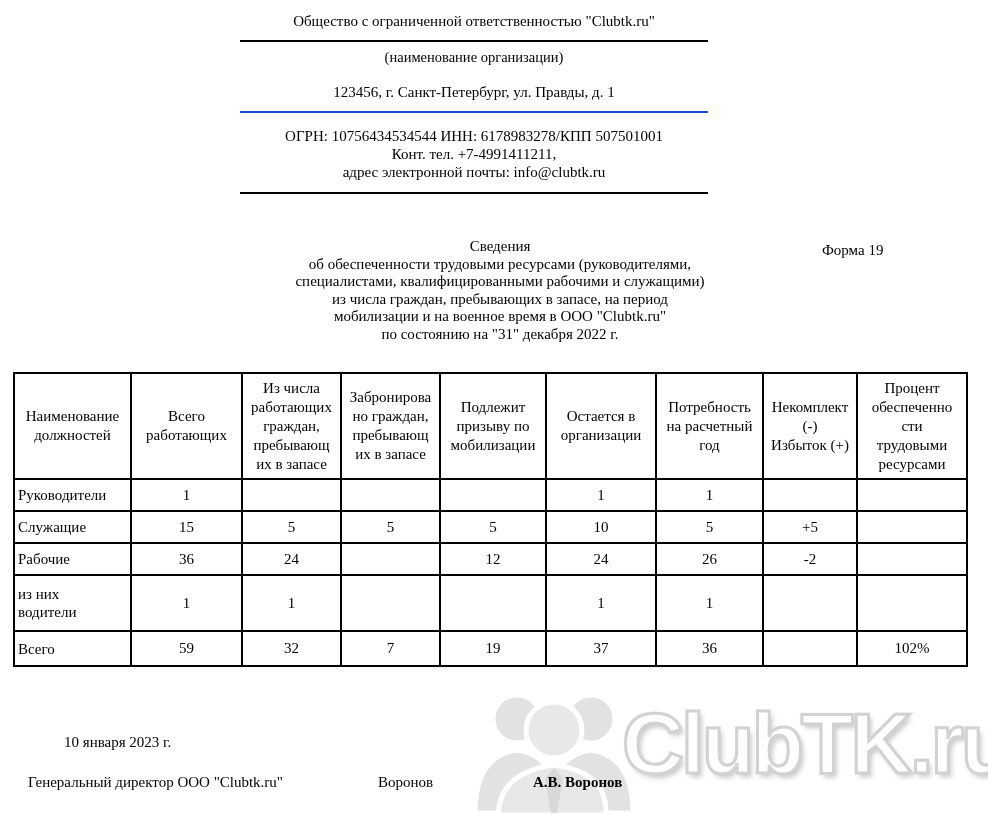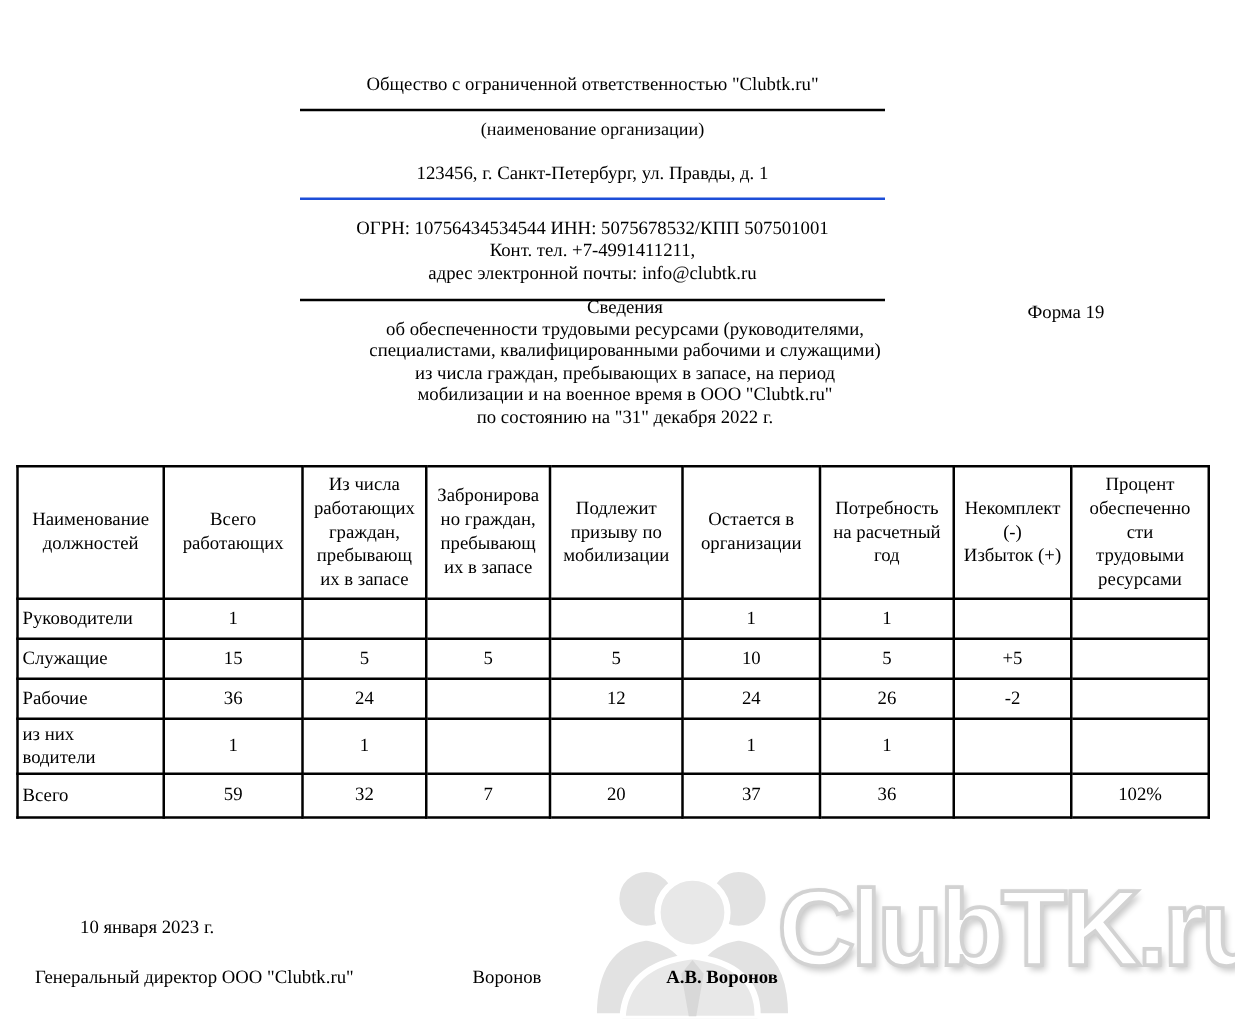--- a/index.html
+++ b/index.html
@@ -11,21 +11,21 @@
     position: relative;
     overflow: hidden;
   }
   .page { position: absolute; inset: 0; }
 
   
   .org-header {
     position: absolute; left: 240px; top: 12px; width: 468px;
     text-align: center; font-size: 15px; line-height: 19px; z-index: 2;
   }
-  .org-name   { padding-bottom: 9px; border-bottom: 2px solid #000; margin-top: 47px; }
+  .org-name   { padding-bottom: 9px; border-bottom: 2px solid #000; }
   .caption    { font-size: 14.5px; padding-top: 6px; }
   .org-address{ margin-top: 16px; padding-bottom: 9px; border-bottom: 2px solid #1d4ed8; }
   .org-contacts { margin-top: 14px; line-height: 18px; padding-bottom: 11px; border-bottom: 2px solid #000; }
 
   
   .form-label { position: absolute; left: 822px; top: 230px; font-size: 15px; z-index: 2; margin-top: 12px; }
   .doc-title  {
     position: absolute; left: 250px; top: 238px; width: 500px;
     text-align: center; font-size: 15px; line-height: 17.5px;
     white-space: pre-line; z-index: 2;
@@ -42,21 +42,21 @@
     font-weight: normal;
     vertical-align: middle;
     padding: 2px 3px;
     overflow: hidden;
   }
   table.staffing th { text-align: center; line-height: 19px; white-space: pre-line; }
   td.cell-label { text-align: left; padding-left: 6px; white-space: pre-line; line-height: 18px; }
   td.cell-num   { text-align: center; }
   tr.h-header { height: 106px; }
   tr.h-std    { height: 32px; }
-  tr.h-tall   { height: 44px; }
+  tr.h-tall   { height: 56px; }
   tr.h-total  { height: 35px; }
 
   
   .doc-date   { position: absolute; left: 64px;  top: 734px; font-size: 15px; z-index: 2; }
   .sig-title  { position: absolute; left: 28px;  top: 774px; font-size: 15px; z-index: 2; }
   .sig-sign   { position: absolute; left: 378px; top: 774px; font-size: 15px; z-index: 2; }
   .sig-name   { position: absolute; left: 533px; top: 774px; font-size: 15px; z-index: 2; font-weight: bold; }
 
   
   .watermark { position: absolute; left: 470px; top: 686px; width: 520px; height: 129px; z-index: 1; }
@@ -90,21 +90,21 @@
       <path d="M84,82 L75,93 L81,127 L87,127 L93,93 Z" fill="#d8d8d8"></path>
     </svg>
     <div class="wm-text">ClubTK.ru</div>
   </div>
 
   <div class="org-header">
     <div class="org-name">Общество с ограниченной ответственностью "Clubtk.ru"</div>
     <div class="caption">(наименование организации)</div>
     <div class="org-address">123456, г. Санкт-Петербург, ул. Правды, д. 1</div>
     <div class="org-contacts">
-      <div>ОГРН: 10756434534544 ИНН: 5075678532/КПП 507501001</div>
+      <div>ОГРН: 10756434534544 ИНН: 6178983278/КПП 507501001</div>
       <div>Конт. тел. +7-4991411211,</div>
       <div>адрес электронной почты: info@clubtk.ru</div>
     </div>
   </div>
 
   <div class="form-label">Форма 19</div>
 
   <div class="doc-title">Сведения
 об обеспеченности трудовыми ресурсами (руководителями,
 специалистами, квалифицированными рабочими и служащими)
@@ -199,21 +199,21 @@
       <td class="cell-num">1</td>
       <td class="cell-num">1</td>
       <td class="cell-num"></td>
       <td class="cell-num"></td>
     </tr>
     <tr class="h-total">
       <td class="cell-label">Всего</td>
       <td class="cell-num">59</td>
       <td class="cell-num">32</td>
       <td class="cell-num">7</td>
-      <td class="cell-num">20</td>
+      <td class="cell-num">19</td>
       <td class="cell-num">37</td>
       <td class="cell-num">36</td>
       <td class="cell-num"></td>
       <td class="cell-num">102%</td>
     </tr>
   </tbody>
     </table>
 
   <div class="doc-date">10 января 2023 г.</div>
   <div class="sig-title">Генеральный директор ООО "Clubtk.ru"</div>

